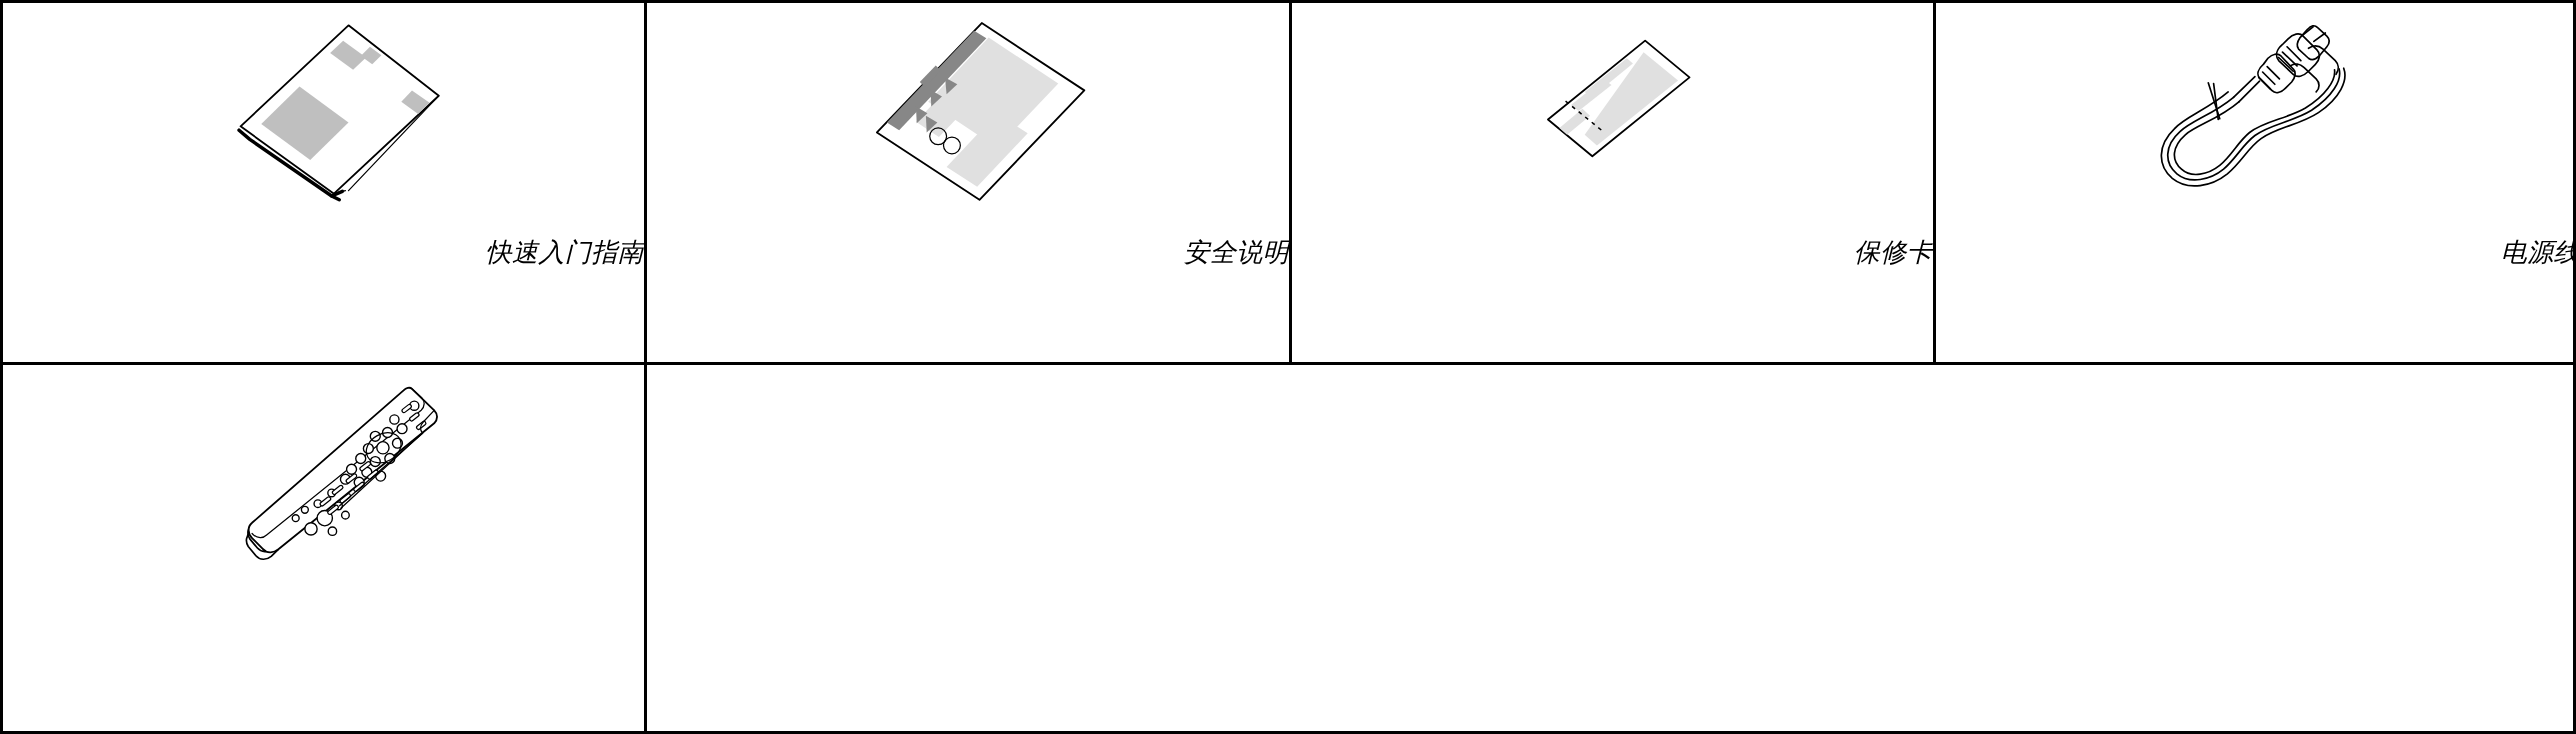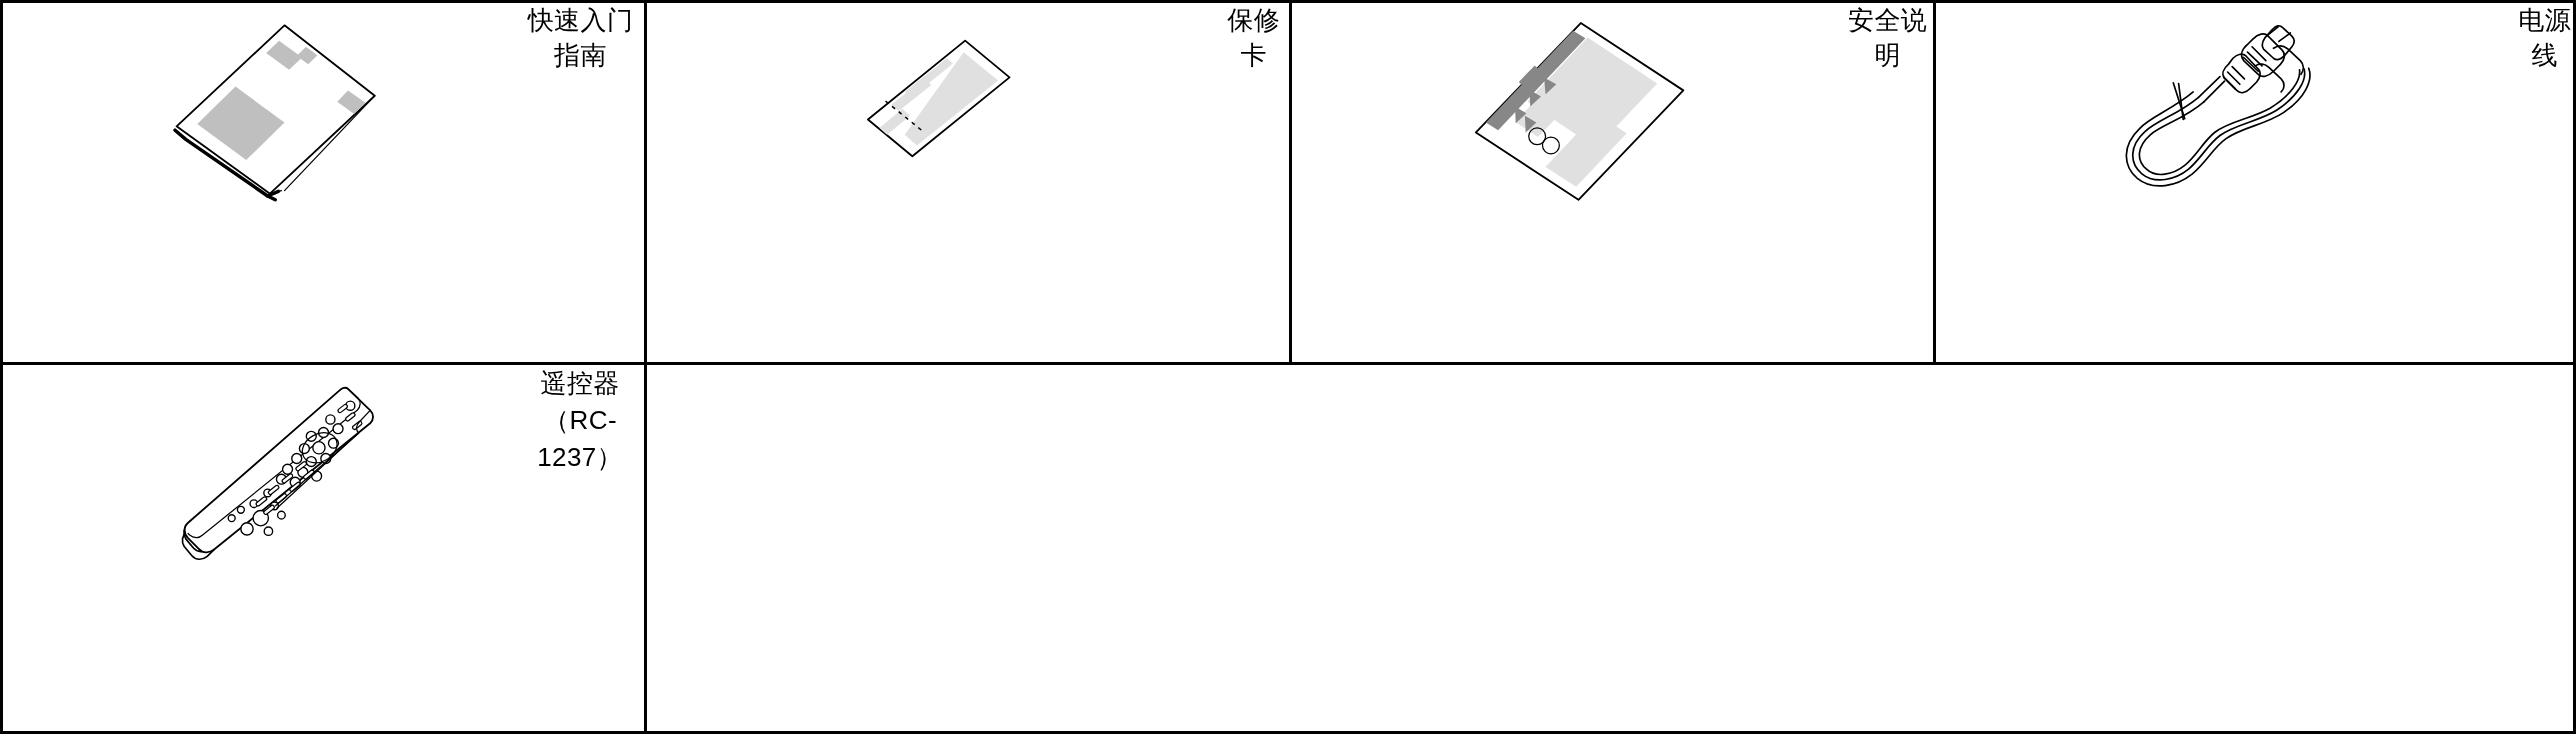--- a/index.html
+++ b/index.html
@@ -29,24 +29,25 @@
     inset: 0;
     display: grid;
     grid-template-columns: 644px 645px 644px 644px;
     grid-template-rows: 362px 369px;
   }
 
   .cell {
     position: relative;
     box-sizing: border-box;
     display: flex;
-    flex-direction: row;
-    align-items: flex-start;
+    flex-direction: column;
+    align-items: flex-end;
     justify-content: flex-start;
     overflow: hidden;
+    font-style: italic;
   }
   .cell.v-border { border-right: 3.1px solid #000000; }
   .cell.h-border { border-bottom: 3.1px solid #000000; }
 
   .art {
     width: 100%;
     height: 229px;
     display: flex;
     align-items: center;
     justify-content: center;
@@ -93,36 +94,20 @@
             <path class="ink-thin" d="M376 116 L262 236"></path>
             <path class="ink-thin" d="M258 236 L243 240"></path>
             <polygon class="swatch-mid" points="255,40 285,62 268,78 238,56"></polygon>
             <polygon class="swatch-mid" points="290,48 305,59 293,71 278,60"></polygon>
             <polygon class="swatch-mid" points="345,105 368,121 353,136 331,120"></polygon>
             <polygon class="swatch-mid" points="198,100 262,147 212,196 148,149"></polygon>
           </g>
         </svg>
       </div>
       <div class="caption">快速入门指南</div>
-    </div>
-
-    <div class="cell v-border h-border">
-      <div class="art">
-        <svg width="352" height="222" viewBox="0 0 460 290" aria-hidden="true">
-          <g>
-            <path class="paper" d="M272 40 L330 88 L203 191 L145 143 Z"></path>
-            <polygon class="swatch-light" points="270,55 315,92 209,177 193,163"></polygon>
-            <polygon class="swatch-light" points="248,63 256,70 202,114 193,107"></polygon>
-            <polygon class="swatch-light" points="218,90 228,98 185,132 175,124"></polygon>
-            <polygon class="swatch-light" points="190,129 200,138 170,163 160,154"></polygon>
-            <path class="dash" d="M168 119 L215 157 L213 160"></path>
-          </g>
-        </svg>
-      </div>
-      <div class="caption">保修卡</div>
     </div>
 
     <div class="cell v-border h-border">
       <div class="art">
         <svg width="352" height="222" viewBox="0 0 460 290" aria-hidden="true">
           <g>
             <path class="paper" d="M248 17 L382 105 L245 248 L111 160 Z"></path>
             <polygon class="swatch-dark" points="238,27 254,37 140,157 124,147"></polygon>
             <polygon class="swatch-light" points="257,36 348,96 268,180 178,120"></polygon>
             <polygon class="swatch-light" points="233,72 263,92 192,166 162,146"></polygon>
@@ -131,20 +116,36 @@
             <rect class="swatch-dark" x="167" y="94" width="30" height="9" transform="rotate(-46 167 94)"></rect>
             <polygon class="swatch-dark" points="181,104 196,113 182,126"></polygon>
             <polygon class="swatch-dark" points="162,126 177,135 163,148"></polygon>
             <polygon class="swatch-dark" points="175,138 190,147 176,160"></polygon>
             <circle class="ink-thin" cx="191" cy="165" r="11"></circle>
             <circle class="ink-thin" cx="209" cy="177" r="11"></circle>
           </g>
         </svg>
       </div>
       <div class="caption">安全说明</div>
+    </div>
+
+    <div class="cell v-border h-border">
+      <div class="art">
+        <svg width="352" height="222" viewBox="0 0 460 290" aria-hidden="true">
+          <g>
+            <path class="paper" d="M272 40 L330 88 L203 191 L145 143 Z"></path>
+            <polygon class="swatch-light" points="270,55 315,92 209,177 193,163"></polygon>
+            <polygon class="swatch-light" points="248,63 256,70 202,114 193,107"></polygon>
+            <polygon class="swatch-light" points="218,90 228,98 185,132 175,124"></polygon>
+            <polygon class="swatch-light" points="190,129 200,138 170,163 160,154"></polygon>
+            <path class="dash" d="M168 119 L215 157 L213 160"></path>
+          </g>
+        </svg>
+      </div>
+      <div class="caption">保修卡</div>
     </div>
 
     <div class="cell h-border">
       <div class="art">
         <svg width="352" height="222" viewBox="0 0 460 290" aria-hidden="true">
           <g>
             <path class="ink" d="M288 33 L302 22 M303 41 L318 30"></path>
             <path class="ink" d="M285 36 C281 42 280 47 283 51 L296 63 C300 66 305 65 310 60 L320 48 C324 43 324 38 320 34 L308 23 C304 19 299 20 295 25 Z"></path>
             <path class="ink" d="M268 48 L286 66 M262 55 L281 73 M257 62 L276 80"></path>
             <path class="ink" d="M262 45 C254 52 252 60 257 66 L276 84 C281 89 289 87 296 80 L305 71 C311 65 312 57 307 52 L289 34 C284 29 276 31 269 38 Z"></path>
@@ -212,21 +213,20 @@
               <rect x="240" y="157" width="16" height="5" rx="2.5" transform="rotate(-38 240 157)"></rect>
               <rect x="250" y="168" width="16" height="5" rx="2.5" transform="rotate(-38 250 168)"></rect>
               <rect x="224" y="172" width="16" height="5" rx="2.5" transform="rotate(-38 224 172)"></rect>
               <rect x="234" y="183" width="16" height="5" rx="2.5" transform="rotate(-38 234 183)"></rect>
             </g>
             <path class="ink-thin" d="M374 50 L360 65 C355 70 355 76 359 80 L250 175"></path>
             <path class="ink-thin" d="M356 82 C352 86 252 178 252 178"></path>
           </g>
         </svg>
       </div>
-      <div class="caption two-line"><span>遥控器</span><br><span>（RC-1237）</span></div>
     </div>
 
 
     <div class="cell cell-merged">
       <div class="caption"></div>
     </div>
 
   </div>
 </div>
 

